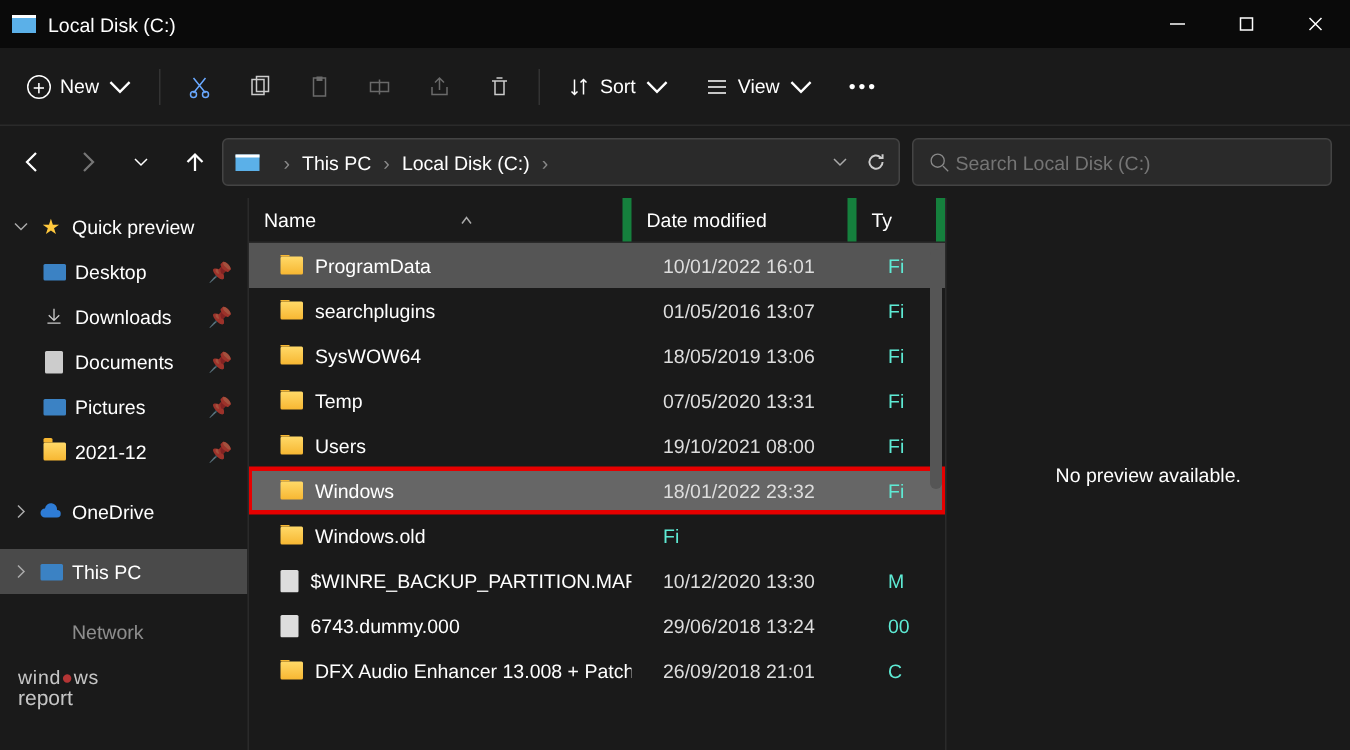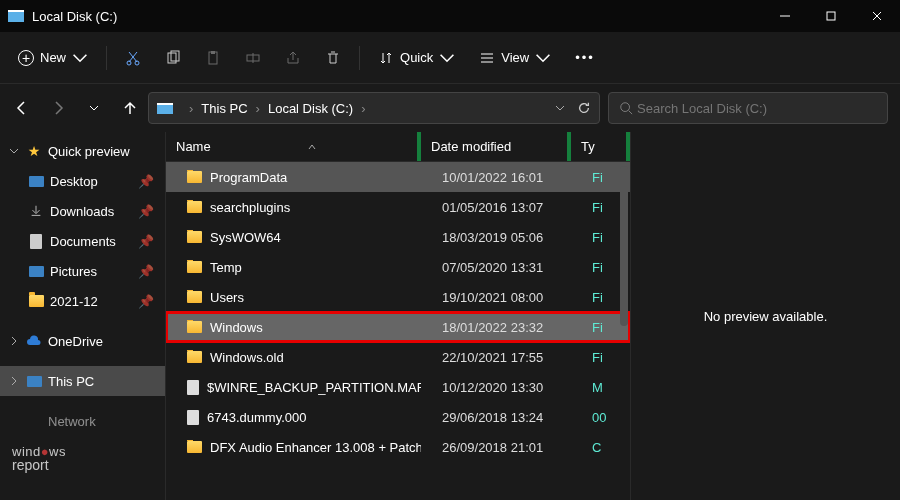--- a/index.html
+++ b/index.html
@@ -35,21 +35,21 @@
 .side-item .expand{width:12px;display:flex;justify-content:center}
 .side-item .icon{width:16px;height:16px;display:flex;align-items:center;justify-content:center}
 .side-item .pin{margin-left:auto;margin-right:10px;opacity:.6}
 .folder-ico{width:15px;height:12px;background:linear-gradient(#ffd968,#f7b732);border-radius:1px;position:relative}
 .folder-ico::before{content:"";position:absolute;top:-3px;left:0;width:6px;height:3px;background:#f7b732;border-radius:1px 1px 0 0}
 .file-ico{width:12px;height:15px;background:#ddd;border-radius:1px}
 .star-ico{color:#ffc83d;font-size:14px}
 .content{flex:1;display:flex}
 .filelist{flex:1;display:flex;flex-direction:column;overflow:hidden;position:relative;border-left:1px solid #2a2a2a}
 .list-header{height:30px;display:flex;align-items:center;border-bottom:1px solid #2a2a2a}
-.list-header .col{padding:0 10px;color:#ccc;border-right:4px solid #15803d;height:100%;display:flex;align-items:center;gap:6px}
+.list-header .col{padding:0 10px;color:#ccc;border-right:6px solid #15803d;height:100%;display:flex;align-items:center;gap:6px}
 .col-name{width:255px}
 .col-date{width:150px}
 .col-type{flex:1}
 .rows{flex:1;overflow:hidden}
 .row{height:30px;display:flex;align-items:center;cursor:pointer}
 .row.selected{background:#555}
 .row.highlighted-red{outline:3px solid #e60000;outline-offset:-2px;background:#666}
 .row .cell{padding:0 21px;display:flex;align-items:center;gap:8px;overflow:hidden;white-space:nowrap}
 .row .cell-name{width:255px}
 .row .cell-date{width:150px;color:#ddd}
@@ -129,21 +129,21 @@
   <div class="tb-btn">
       <svg viewBox="0 0 16 16">
         <path d="M3 4h10M5 4v9h6V4M6 2h4" fill="none" stroke="#ccc"></path>
       </svg>
     </div>
   <div class="tb-sep"></div>
   <div class="tb-btn">
     <svg viewBox="0 0 16 16">
         <path d="M5 3v10M3 11l2 2 2-2M11 13V3M9 5l2-2 2 2" fill="none" stroke="#fff"></path>
       </svg>
-    <span>Quick</span>
+    <span>Sort</span>
     <svg class="chev" viewBox="0 0 10 10">
         <path d="M1 3l4 4 4-4" fill="none" stroke="#fff"></path>
       </svg>
   </div>
   <div class="tb-btn">
     <svg viewBox="0 0 16 16">
         <path d="M2 4h12M2 8h12M2 12h12" stroke="#fff"></path>
       </svg>
     <span>View</span>
     <svg class="chev" viewBox="0 0 10 10">
@@ -322,21 +322,21 @@
             <div class="cell cell-date">01/05/2016 13:07</div>
             <div class="cell cell-type">Fi</div>
           </div>
           <div class="row">
             <div class="cell cell-name">
               <span class="icon">
                 <div class="folder-ico"></div>
               </span>
               <span>SysWOW64</span>
             </div>
-            <div class="cell cell-date">18/03/2019 05:06</div>
+            <div class="cell cell-date">18/05/2019 13:06</div>
             <div class="cell cell-type">Fi</div>
           </div>
           <div class="row">
             <div class="cell cell-name">
               <span class="icon">
                 <div class="folder-ico"></div>
               </span>
               <span>Temp</span>
             </div>
             <div class="cell cell-date">07/05/2020 13:31</div>
@@ -362,21 +362,20 @@
             <div class="cell cell-date">18/01/2022 23:32</div>
             <div class="cell cell-type">Fi</div>
           </div>
           <div class="row">
             <div class="cell cell-name">
               <span class="icon">
                 <div class="folder-ico"></div>
               </span>
               <span>Windows.old</span>
             </div>
-            <div class="cell cell-date">22/10/2021 17:55</div>
             <div class="cell cell-type">Fi</div>
           </div>
           <div class="row">
             <div class="cell cell-name">
               <span class="icon">
                 <div class="file-ico"></div>
               </span>
               <span>$WINRE_BACKUP_PARTITION.MARKER</span>
             </div>
             <div class="cell cell-date">10/12/2020 13:30</div>

